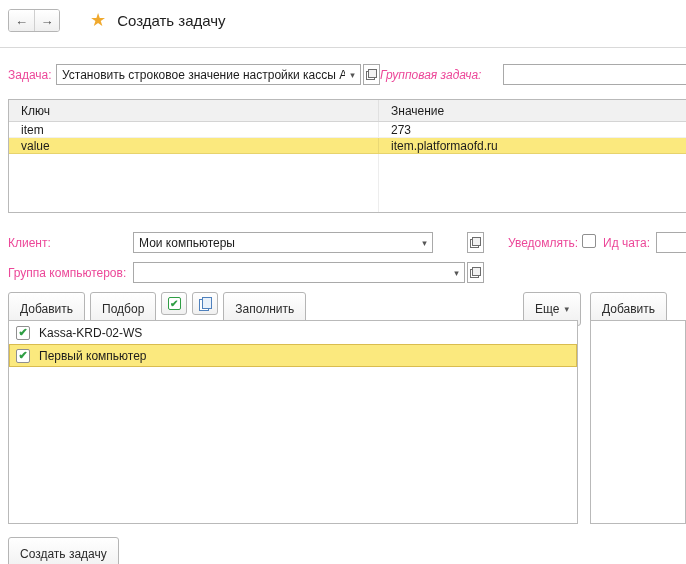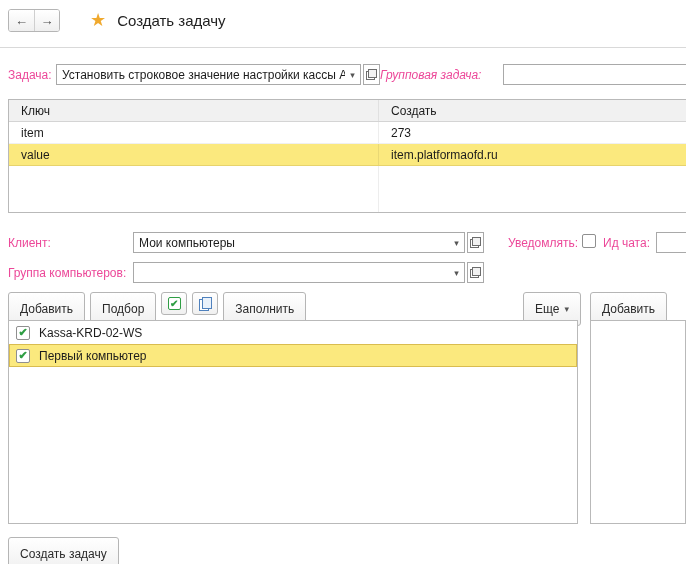--- a/index.html
+++ b/index.html
@@ -30,21 +30,21 @@
   .open-icon { position:relative; width:11px; height:11px; display:block; }
   .open-icon::before { content:""; position:absolute; left:0; bottom:0; width:7px; height:7px; border:1px solid #6d6d6d; background:#fff; }
   .open-icon::after  { content:""; position:absolute; right:0; top:0; width:7px; height:7px; border:1px solid #6d6d6d; background:#f2f2f2; }
   .field { height:21px; border:1px solid #a9a9a9; background:#fff; }
 
   
   .table { position:absolute; left:8px; top:99px; width:680px; height:114px; border:1px solid #b9b9b9;
            background:#fff; display:flex; flex-direction:column; overflow:hidden; }
   .thead { display:grid; grid-template-columns:370px 1fr; height:22px; flex:0 0 auto;
            background:var(--header-gray,#f1f1f1); border-bottom:1px solid #d4d4d4; }
-  .trow  { display:grid; grid-template-columns:370px 1fr; height:22px; flex:0 0 auto; border-bottom:1px solid #f0f0f0; }
+  .trow  { display:grid; grid-template-columns:370px 1fr; height:16px; flex:0 0 auto; border-bottom:1px solid #f0f0f0; }
   .trow.selected { background:var(--selection-yellow,#fbe97e); border-bottom-color:#e7d36c; }
   .tcell { display:flex; align-items:center; padding:0 12px; border-right:1px solid rgba(0,0,0,0.07);
            overflow:hidden; white-space:nowrap; }
   .tcell:last-child { border-right:none; }
   .tfill { flex:1; display:grid; grid-template-columns:370px 1fr; }
   .tfill > div { border-right:1px solid rgba(0,0,0,0.07); }
   .tfill > div:last-child { border-right:none; }
 
   
   .btn { display:inline-flex; align-items:center; justify-content:center; gap:5px; height:23px; padding:16px 11px;
@@ -99,40 +99,40 @@
     <span class="open-icon"></span>
   </button>
   <span class="abs label" style="left:380px; top:68px;font-style:italic;">Групповая задача:</span>
   <div class="abs field" style="left:503px; top:64px; width:200px;">
     <span></span>
   </div>
 
   <div class="table">
     <div class="thead">
       <div class="tcell">Ключ</div>
-      <div class="tcell">Создать</div>
+      <div class="tcell">Значение</div>
     </div>
     <div>
         <div class="trow">
           <div class="tcell">item</div>
           <div class="tcell">273</div>
         </div>
         <div class="trow selected">
           <div class="tcell">value</div>
           <div class="tcell">item.platformaofd.ru</div>
         </div>
       </div>
     <div class="tfill">
         <div></div>
         <div></div>
       </div>
   </div>
 
   <span class="abs label" style="left:8px; top:236px;">Клиент:</span>
-  <div class="abs combo" style="left:133px; top:232px; width:332px;justify-content:flex-end;">
+  <div class="abs combo" style="left:133px; top:232px; width:300px;justify-content:flex-end;">
     <span class="combo-text">Мои компьютеры</span>
     <span class="dd">▾</span>
   </div>
   <button class="abs open-btn" style="left:467px; top:232px;">
     <span class="open-icon"></span>
   </button>
   <span class="abs label" style="left:508px; top:236px;text-align:right;">Уведомлять:</span>
   <span class="abs checkbox" style="left:582px; top:234px;"></span>
   <span class="abs label" style="left:603px; top:236px;">Ид чата:</span>
   <div class="abs field" style="left:656px; top:232px; width:40px;">

